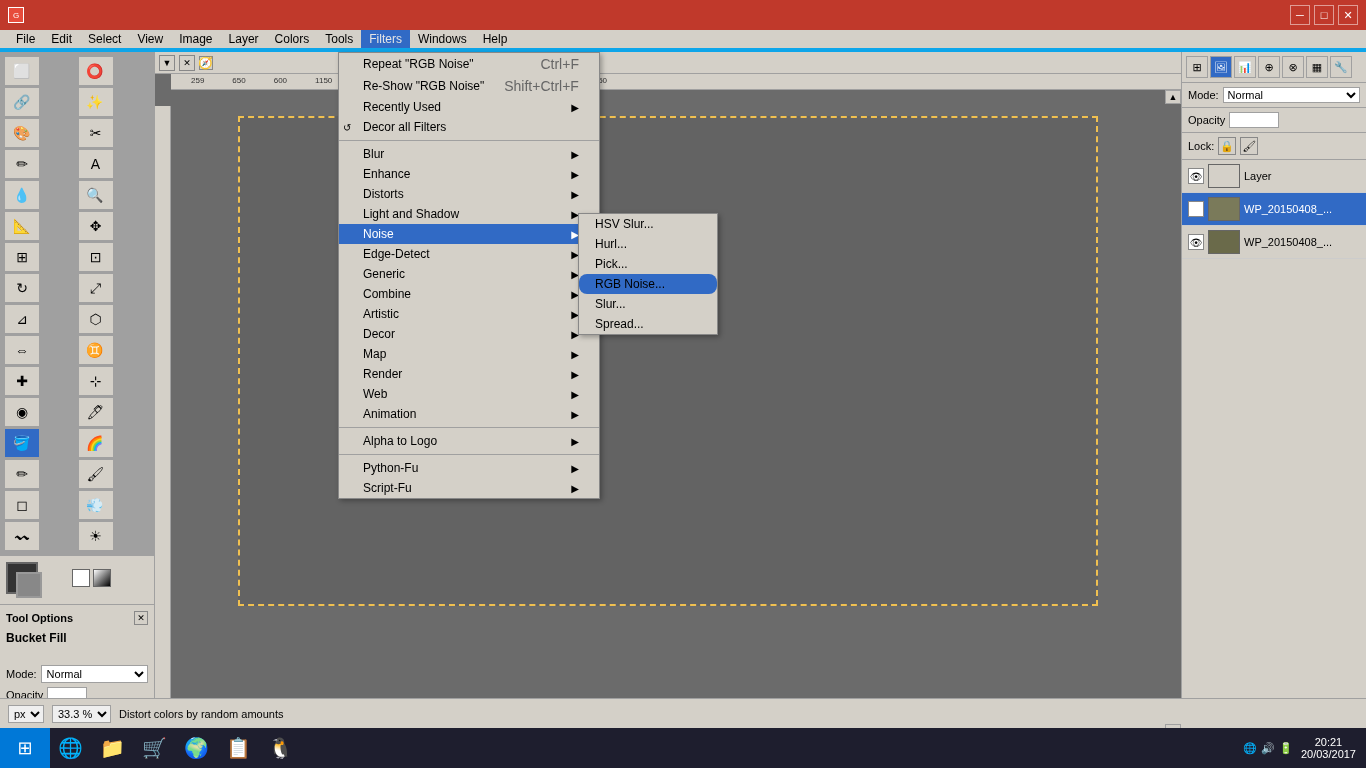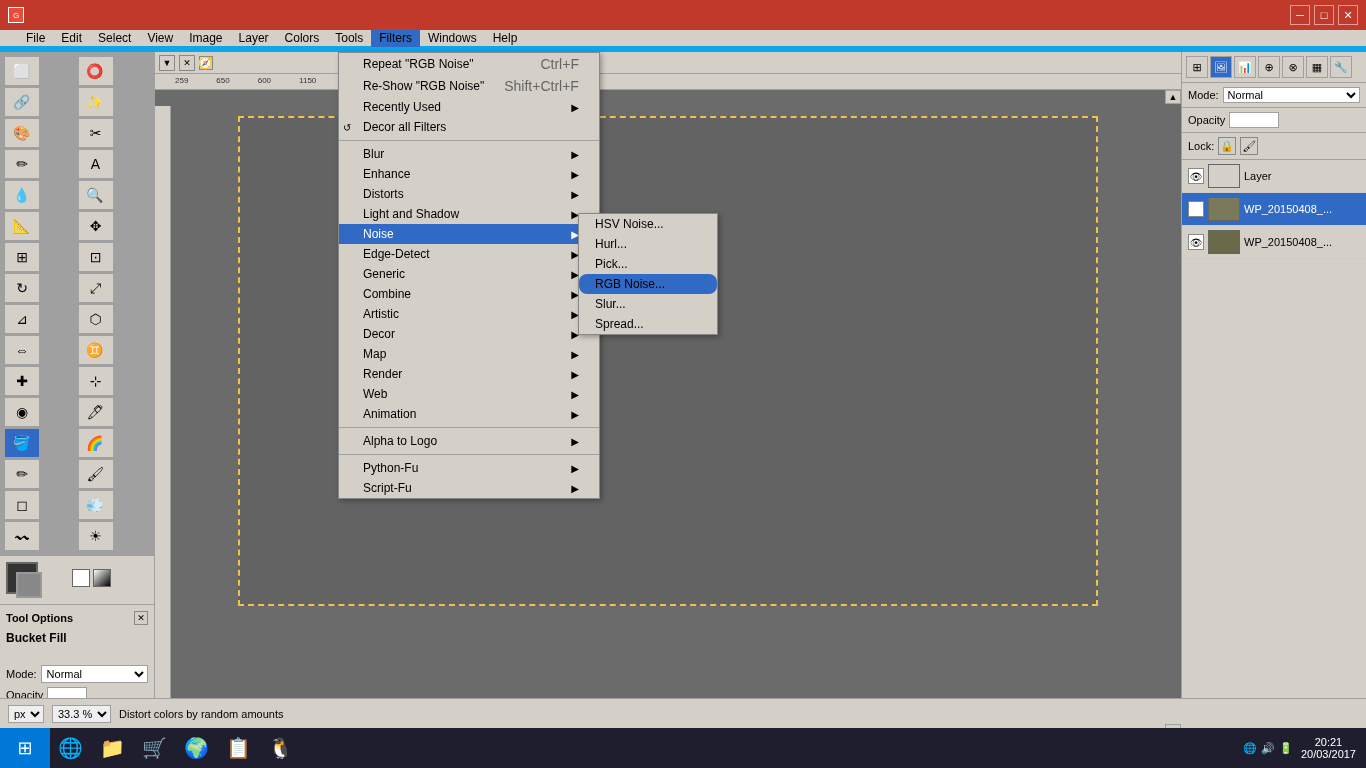--- a/index.html
+++ b/index.html
@@ -20,32 +20,32 @@
     .titlebar-icon { width: 16px; height: 16px; background: #e74c3c; border: 1px solid #fff; display: flex; align-items: center; justify-content: center; font-size: 8px; }
     .titlebar-buttons { display: flex; gap: 4px; }
     .titlebar-btn { width: 20px; height: 20px; background: #c0392b; border: 1px solid rgba(255,255,255,0.5); color: white; display: flex; align-items: center; justify-content: center; font-size: 11px; cursor: pointer; }
 
     
     .menubar {
       background: #d4d0c8;
       height: 22px;
       display: flex;
       align-items: center;
-      padding: 0 18px;
-      border-bottom: 6px solid #0ea5e9;
+      padding: 0 8px;
+      border-bottom: 4px solid #0ea5e9;
     }
     .menubar-item {
       padding: 2px 8px;
       cursor: pointer;
       font-size: 12px;
       color: #000;
     }
     .menubar-item:hover, .menubar-item.active {
       background: #316ac5;
-      color: #000000;
+      color: #e5e5e5;
     }
 
     
     .main-layout {
       display: flex;
       height: calc(768px - 30px - 22px - 30px);
     }
 
     
     .toolbox {
@@ -89,21 +89,21 @@
     .canvas-area {
       flex: 1;
       background: #6b6b6b;
       position: relative;
       overflow: hidden;
     }
     .canvas-ruler-h {
       height: 16px;
       background: #d4d0c8;
       border-bottom: 1px solid #a0a0a0;
-      margin-left: 0;
+      margin-left: 16px;
       text-decoration: underline;
     }
     .canvas-ruler-v {
       width: 16px;
       background: #d4d0c8;
       border-right: 1px solid #a0a0a0;
       position: absolute;
       left: 0;
       top: 16px;
       bottom: 16px;
@@ -547,21 +547,21 @@
     <span class="arrow" style="margin-left:auto;">▶</span>
   </div>
   <div class="menu-item" style="display:flex;align-items:center;">
     <span>Script-Fu</span>
     <span class="arrow" style="margin-left:auto;">▶</span>
   </div>
 </div>
 
 <div class="noise-submenu">
   <div class="noise-menu-item">
-    <span>HSV Noise...</span>
+    <span>HSV Slur...</span>
   </div>
   <div class="noise-menu-item">
     <span>Hurl...</span>
   </div>
   <div class="noise-menu-item">
     <span>Pick...</span>
   </div>
   <div class="noise-menu-item selected">
     <span>RGB Noise...</span>
   </div>

